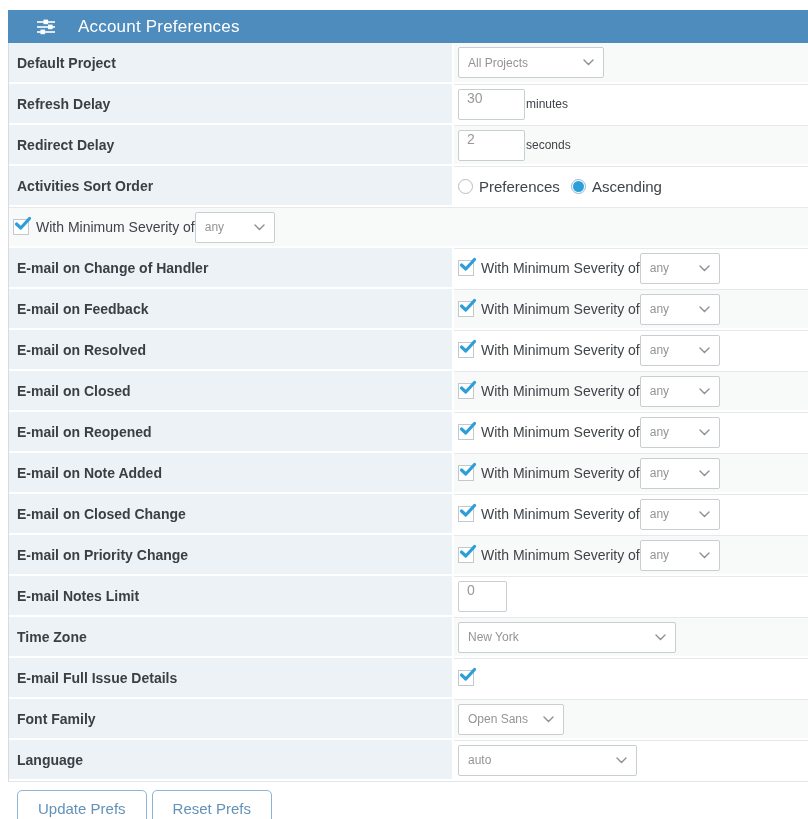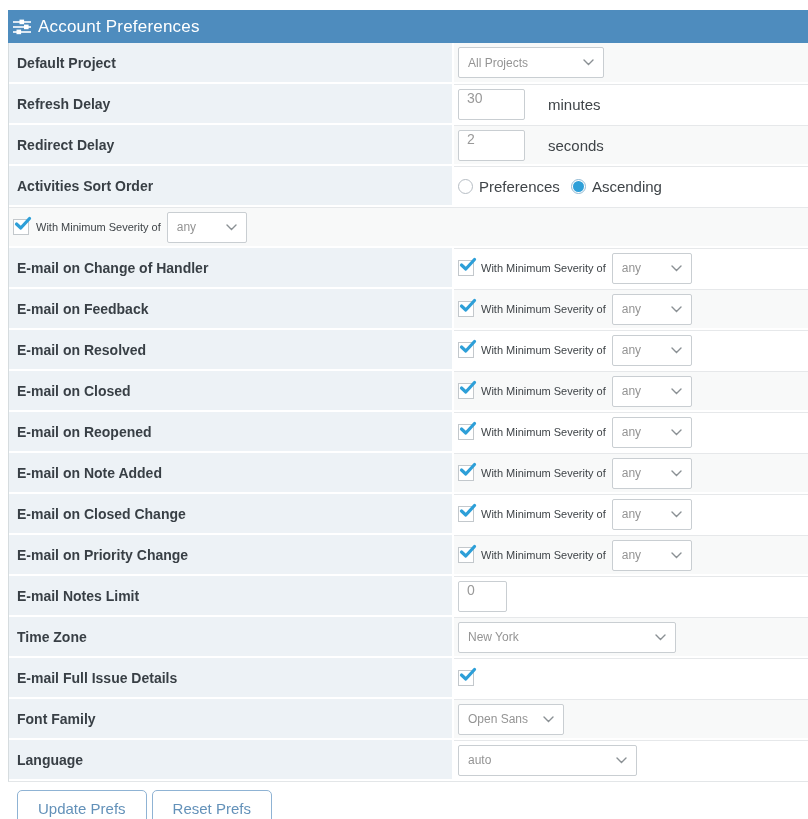--- a/index.html
+++ b/index.html
@@ -7,21 +7,21 @@
     width:808px;height:819px;overflow:hidden;
     font-family:"Liberation Sans","DejaVu Sans",sans-serif;
     -webkit-font-smoothing:antialiased;
   }
   .page{padding:10px 0 0 8px;}
   .widget{width:800px;}
 
   
   .widget-header{
     height:33px;background:var(--header-bg);color:#fff;
-    display:flex;align-items:center;gap:6px;padding-left:5px;
+    display:flex;align-items:center;gap:22px;padding-left:29px;
     box-sizing:border-box;
   }
   .widget-title{font-size:17px;font-weight:400;letter-spacing:.2px;}
 
   
   .rows{border-left:1px solid #d6dcdf;border-bottom:1px solid #e3e6e8;}
   .pref-row{display:flex;height:41px;}
   .cell-label{
     width:445px;flex:0 0 445px;box-sizing:border-box;
     background:var(--label-bg);
@@ -45,22 +45,22 @@
     padding:0 9px;font-size:12px;color:var(--muted);cursor:pointer;
     flex:0 0 auto;
   }
   .sel-text{white-space:nowrap;overflow:hidden;}
   .txt{
     height:31px;box-sizing:border-box;border:1px solid var(--border);
     border-radius:2px;background:#fff;padding:0 4px 12px 8px;
     font-size:14px;color:#999;font-family:inherit;outline:none;
     flex:0 0 auto;
   }
-  .suffix{margin-left:23px;font-size:15px;color:var(--value-text);}
-  .sev-text{margin:0 6px 0 7px;font-size:11px;color:var(--value-text);white-space:nowrap;}
+  .suffix{margin-left:1px;font-size:12px;color:var(--value-text);}
+  .sev-text{margin:0 0 0 7px;font-size:14px;color:var(--value-text);white-space:nowrap;}
 
   .checkbox{
     width:16px;height:16px;flex:0 0 16px;box-sizing:border-box;
     background:#fff;border:1px solid #c3c8cc;position:relative;cursor:pointer;
   }
   .checkbox svg{position:absolute;top:-4px;left:0px;overflow:visible;}
 
   .radio-opt{display:inline-flex;align-items:center;gap:6px;margin-right:11px;
     font-size:15px;color:var(--value-text);cursor:pointer;}
   .radio{

